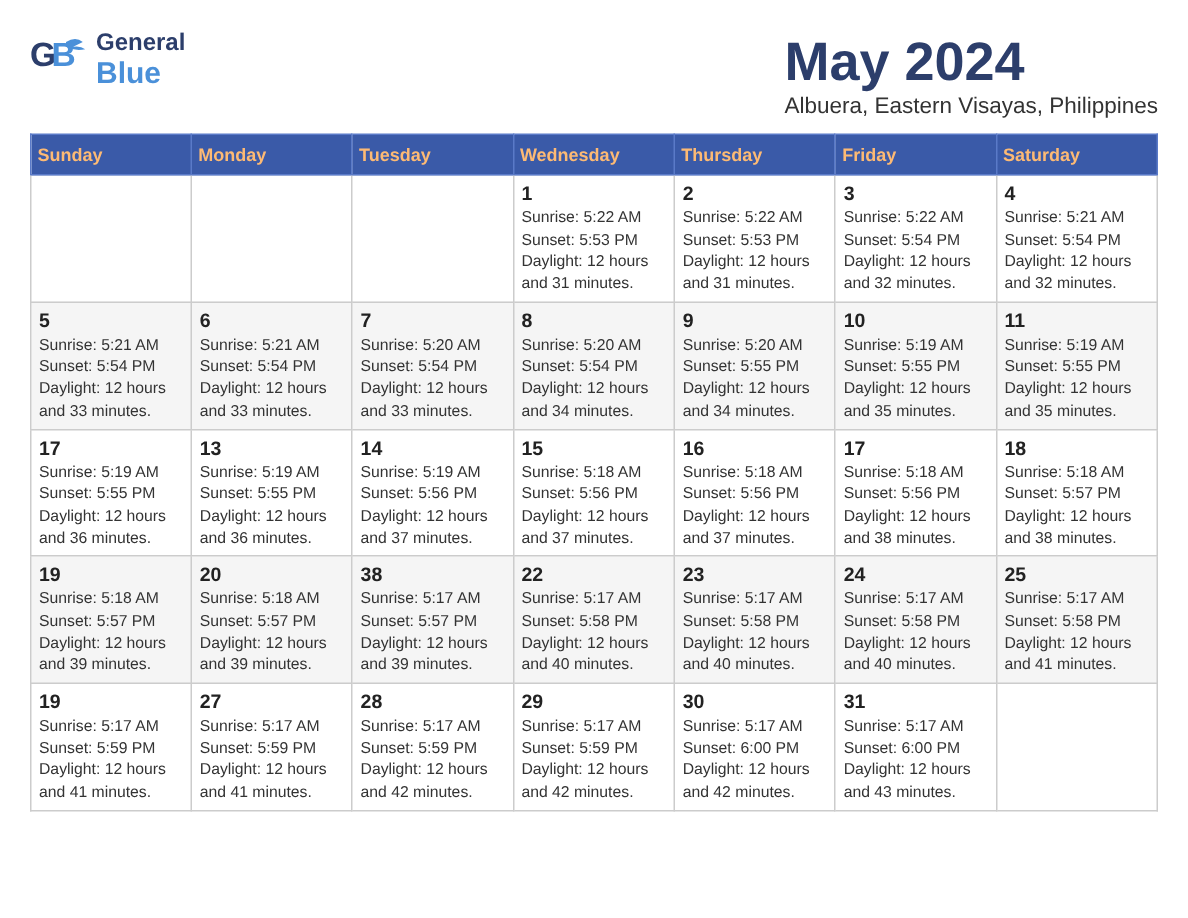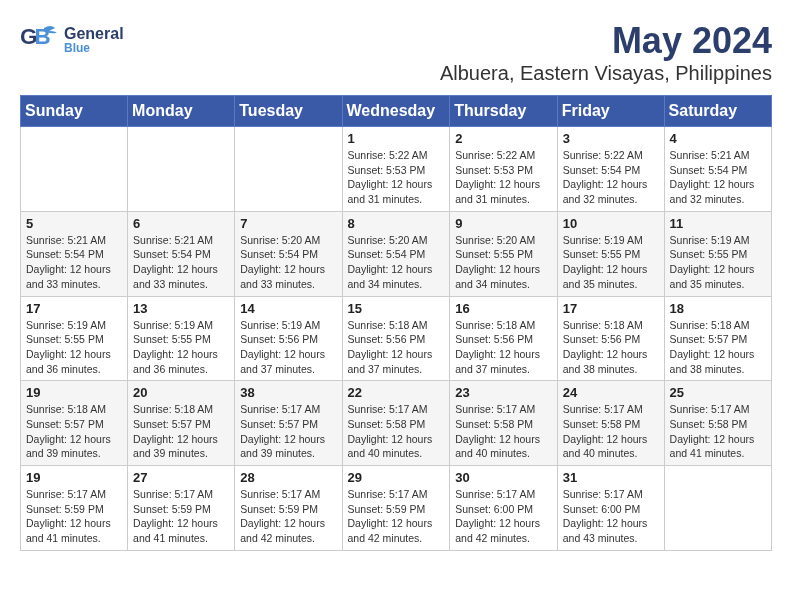--- a/index.html
+++ b/index.html
@@ -10,42 +10,42 @@
       min-height: 612px;
       padding: 20px;
     }
     .header-area {
       display: flex;
       justify-content: space-between;
       align-items: flex-start;
       margin-bottom: 10px;
     }
     .title-area {
-      text-align: right;
+      text-align: left;
     }
     .month-title {
       font-size: 36px;
       font-weight: bold;
       color: #2c3e6b;
     }
     .subtitle {
-      font-size: 20px;
+      font-size: 15px;
       color: #333;
     }
     .calendar {
       width: 100%;
       border-collapse: collapse;
       font-size: 11px;
     }
     .calendar th {
       background-color: #3a5aa8;
-      color: #ffffff;
+      color: #fdba74;
       padding: 6px 4px;
       text-align: left;
-      font-size: 16px;
+      font-size: 12px;
       font-weight: bold;
       border: 1px solid #5a7ac8;
     }
     .calendar td {
       border: 1px solid #ccc;
       padding: 4px 5px;
       vertical-align: top;
       width: 108px;
       min-height: 80px;
       background: #fff;
@@ -81,21 +81,21 @@
       display: flex;
       flex-direction: column;
       line-height: 1.1;
     }
     .logo-general {
       font-size: 16px;
       font-weight: bold;
       color: #2c3e6b;
     }
     .logo-blue {
-      font-size: 12px;
+      font-size: 20px;
       font-weight: bold;
       color: #4a90d9;
     }
   </style>
 </head>
 <body>
 
 <div class="header-area">
   <div class="logo-wrapper">
     <svg class="logo-icon" viewBox="0 0 50 50" xmlns="http://www.w3.org/2000/svg">

